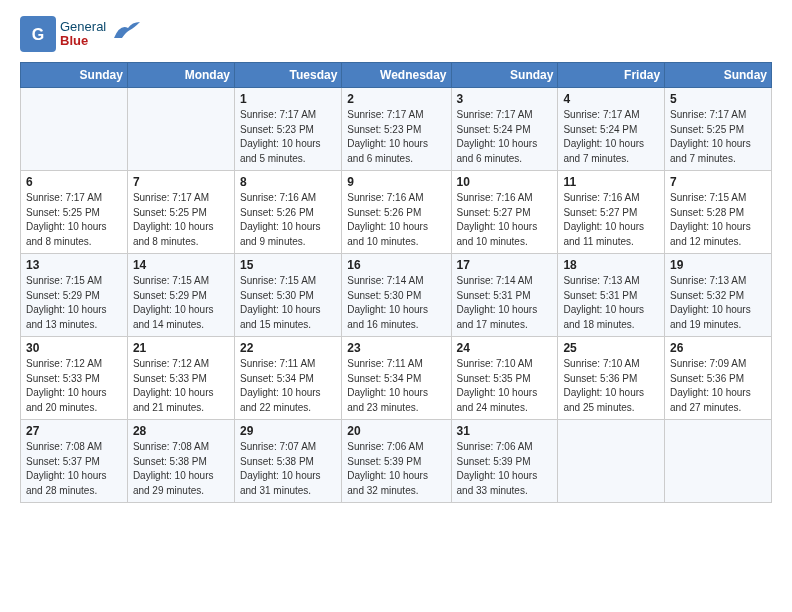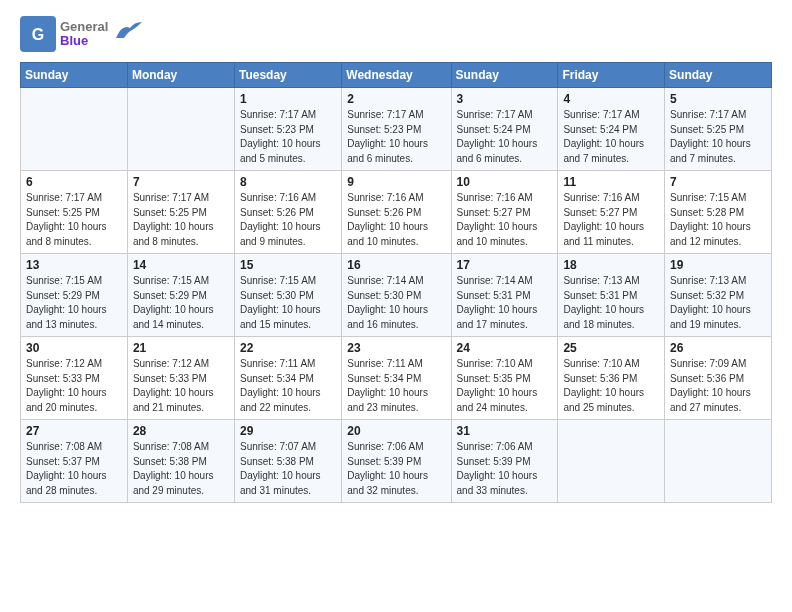--- a/index.html
+++ b/index.html
@@ -36,21 +36,21 @@
     }
     table {
       width: 100%;
       border-collapse: collapse;
       font-size: 10.5px;
     }
     thead th {
       background-color: #4a7fc1;
       color: #fff;
       padding: 5px 4px;
-      text-align: left;
+      text-align: right;
       font-size: 12px;
       font-weight: bold;
       border: 1px solid #3a6aa0;
     }
     tbody td {
       border: 1px solid #ccc;
       vertical-align: top;
       padding: 4px 5px;
       width: 113px;
       min-height: 80px;
@@ -84,22 +84,22 @@
 <div class="header">
   <div class="logo">
     <div style="display:flex;align-items:center;gap:4px;">
       <div style="position:relative;width:36px;height:36px;">
         <svg width="36" height="36" viewBox="0 0 36 36">
           <rect x="0" y="0" width="36" height="36" rx="4" fill="#4a7fc1"></rect>
           <text x="18" y="24" text-anchor="middle" font-size="16" font-weight="bold" fill="white" font-family="Arial">G</text>
         </svg>
       </div>
       <div>
-        <div style="font-size:13px;font-weight:bold;color:#737373;line-height:1.1;">General</div>
-        <div style="font-size:13px;font-weight:bold;color:#6d28d9;line-height:1.1;">Blue</div>
+        <div style="font-size:13px;font-weight:normal;color:#0c4a6e;line-height:1.1;">General</div>
+        <div style="font-size:13px;font-weight:bold;color:#b91c1c;line-height:1.1;">Blue</div>
       </div>
       <svg width="28" height="20" viewBox="0 0 28 20" style="margin-left:2px;margin-top:-8px;">
         <path d="M2,18 Q8,4 16,8 Q20,2 28,2 Q22,8 18,10 Q14,12 10,18 Z" fill="#4a7fc1"></path>
       </svg>
     </div>
   </div>
   <div class="title-block">
     <div class="month-title"></div>
     <div class="subtitle"></div>
   </div>

